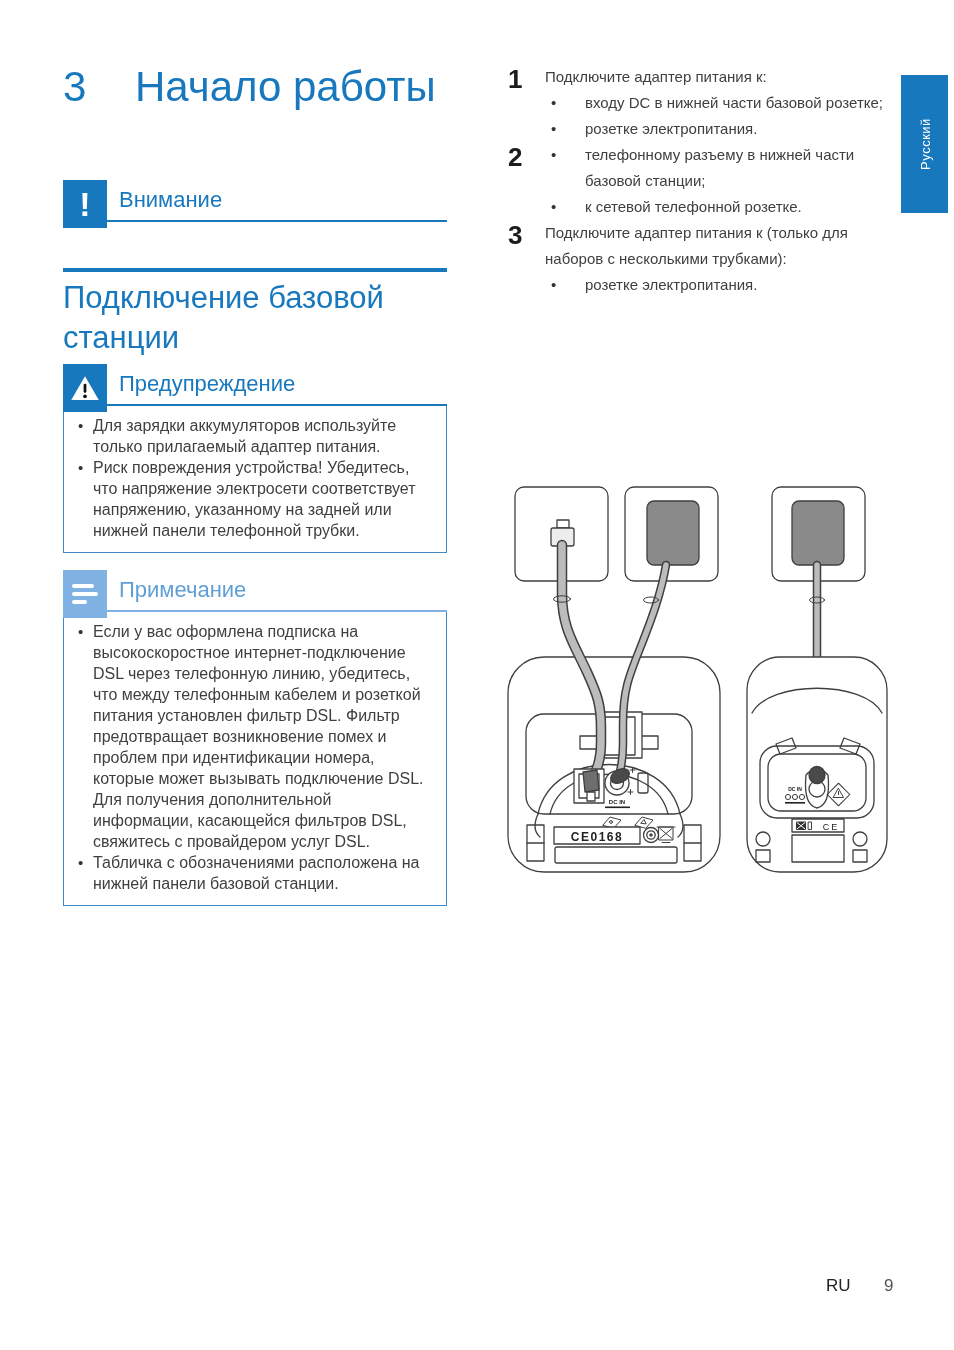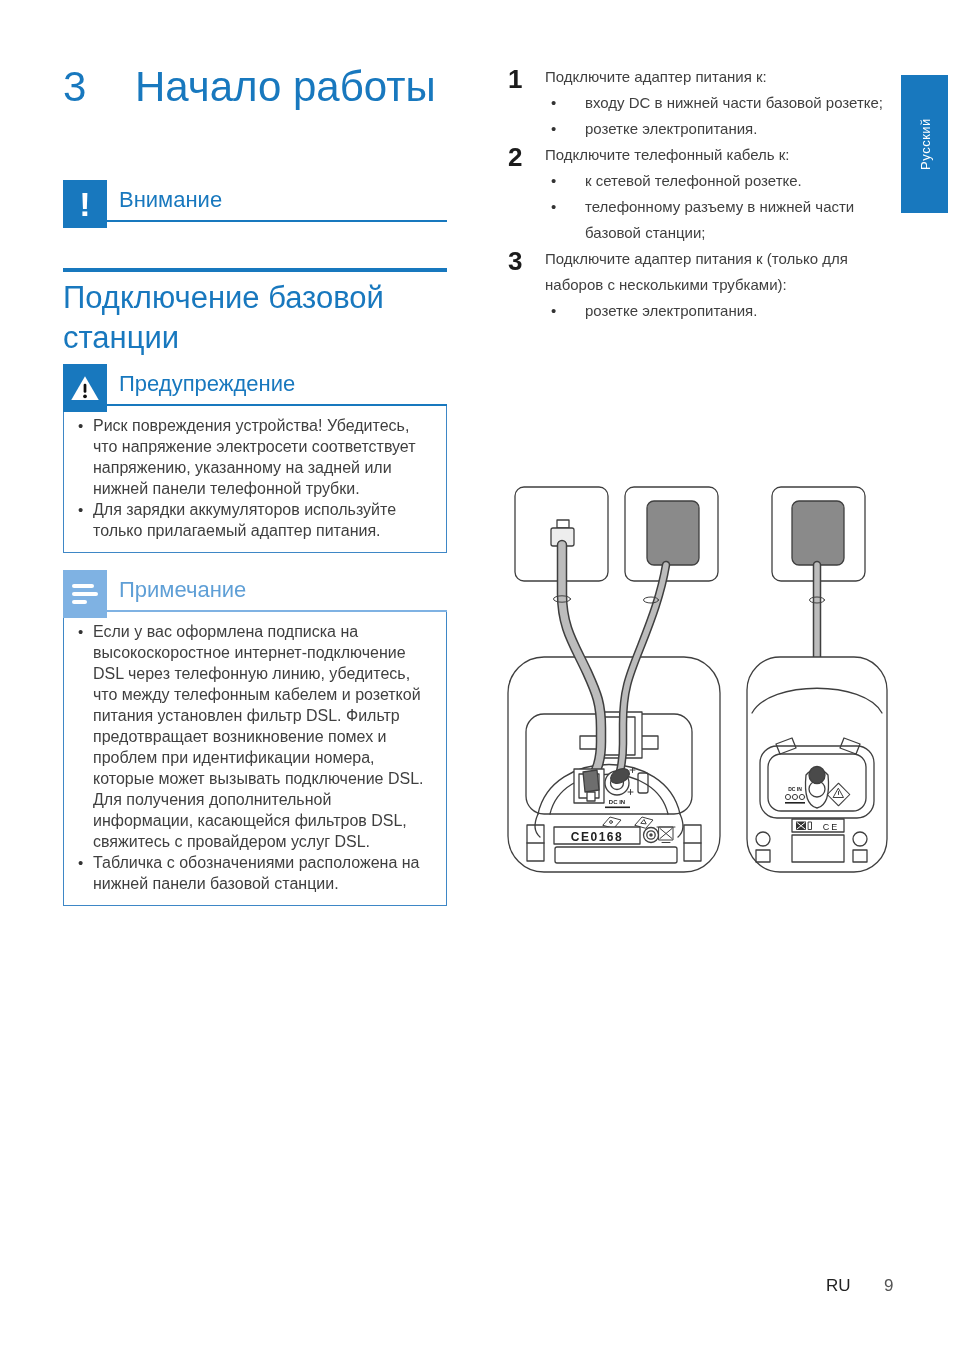--- a/index.html
+++ b/index.html
@@ -106,22 +106,22 @@
           <svg width="30" height="28" viewBox="0 0 24 22">
             <polygon points="12,1.5 23,20.5 1,20.5" fill="#ffffff"></polygon>
             <rect x="10.9" y="7.5" width="2.2" height="7.2" rx="1" fill="#111"></rect>
             <circle cx="12" cy="17.6" r="1.5" fill="#111"></circle>
           </svg>
         </span>
         <span class="callout-label">Предупреждение</span>
       </div>
       <div class="callout-body">
         <ul class="callout-list">
+          <li>Для зарядки аккумуляторов используйте только прилагаемый адаптер питания.</li>
           <li>Риск повреждения устройства! Убедитесь, что напряжение электросети соответствует напряжению, указанному на задней или нижней панели телефонной трубки.</li>
-          <li>Для зарядки аккумуляторов используйте только прилагаемый адаптер питания.</li>
         </ul>
       </div>
     </div>
 
     <div class="callout note">
       <div class="callout-head">
         <span class="callout-icon">
           <span class="note-bars">
               <span></span>
               <span></span>
@@ -149,24 +149,23 @@
           <ul class="step-bullets">
             <li>входу DC в нижней части базовой розетке;</li>
             <li>розетке электропитания.</li>
           </ul>
         </div>
       </li>
 
       <li class="step">
         <span class="step-num">2</span>
         <div class="step-body">
-          <div>Подключите телефонный кабель к:</div>
           <ul class="step-bullets">
+            <li>телефонному разъему в нижней части базовой станции;</li>
             <li>к сетевой телефонной розетке.</li>
-            <li>телефонному разъему в нижней части базовой станции;</li>
           </ul>
         </div>
       </li>
 
       <li class="step">
         <span class="step-num">3</span>
         <div class="step-body">
           <div>Подключите адаптер питания к (только для наборов с несколькими трубками):</div>
           <ul class="step-bullets">
             <li>розетке электропитания.</li>

